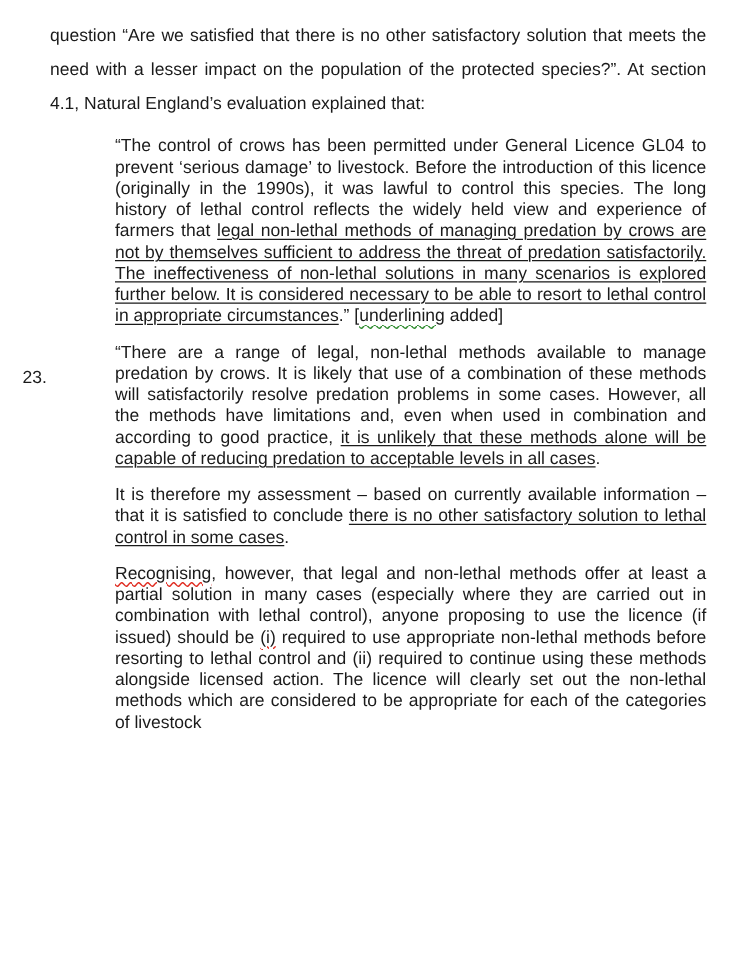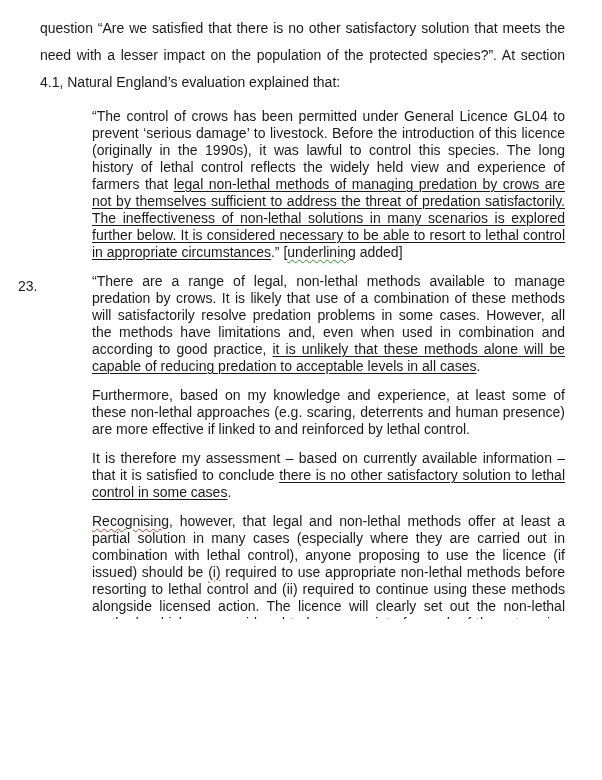--- a/index.html
+++ b/index.html
@@ -8,21 +8,21 @@
     width:602px;height:619px;
     padding:15px 37px 0 40px;
     overflow:hidden;
     background:#ffffff;
     font-family:"Liberation Sans","DejaVu Sans",sans-serif;
     font-size:14px;
     color:#1a1a1a;
   }
   .p-main{margin:0;text-align:justify;line-height:27px;}
   .p-numbered{margin:12px 0 0 0;position:relative;}
-  .pnum{position:absolute;left:-22px;top:0;}
+  .pnum{position:absolute;left:-22px;top:15px;}
   .quote{margin:12px 0 0 52px;}
   .qp{margin:0 0 12px 0;text-align:justify;line-height:17px;}
   .qp:last-child{margin-bottom:0;}
   .u{
     text-decoration-line:underline;
     text-decoration-thickness:1px;
     text-underline-offset:2px;
   }
   .sq-green{
     text-decoration-line:underline;
@@ -48,18 +48,17 @@
   <p class="p-main"><span>question “Are we satisfied that there is no other satisfactory solution that meets the need with a lesser impact on the population of the protected species?”. At section 4.1, Natural England’s evaluation explained that:</span></p>
 
   <div class="quote">
     <p class="qp"><span>“The control of crows has been permitted under General Licence GL04 to prevent ‘serious damage’ to livestock. Before the introduction of this licence (originally in the 1990s), it was lawful to control this species. The long history of lethal control reflects the widely held view and experience of farmers that </span><span class="u">legal non-lethal methods of managing predation by crows are not by themselves sufficient to address the threat of predation satisfactorily. The ineffectiveness of non-lethal solutions in many scenarios is explored further below. It is considered necessary to be able to resort to lethal control in appropriate circumstances</span><span>.” [</span><span class="sq-green">underlining</span><span> added]</span></p>
   </div>
 
   <p class="p-main p-numbered"><span class="pnum">23.</span></p>
 
   <div class="quote">
     <p class="qp"><span>“There are a range of legal, non-lethal methods available to manage predation by crows. It is likely that use of a combination of these methods will satisfactorily resolve predation problems in some cases. However, all the methods have limitations and, even when used in combination and according to good practice, </span><span class="u">it is unlikely that these methods alone will be capable of reducing predation to acceptable levels in all cases</span><span>.</span></p>
-    <p class="qp"><span>Furthermore, based on my knowledge and experience, at least some of these non-lethal approaches (e.g. scaring, deterrents and human presence) are more effective if linked to and reinforced by lethal control.</span></p>
     <p class="qp"><span>It is therefore my assessment – based on currently available information – that it is satisfied to conclude </span><span class="u">there is no other satisfactory solution to lethal control in some cases</span><span>.</span></p>
     <p class="qp"><span class="sq-red">Recognising</span><span>, however, that legal and non-lethal methods offer at least a partial solution in many cases (especially where they are carried out in combination with lethal control), anyone proposing to use the licence (if issued) should be </span><span class="sq-red">(i)</span><span> required to use appropriate non-lethal methods before resorting to lethal control and (ii) required to continue using these methods alongside licensed action. The licence will clearly set out the non-lethal methods which are considered to be appropriate for each of the categories of livestock</span></p>
   </div>
 
 </div>
 
 </body></html>

